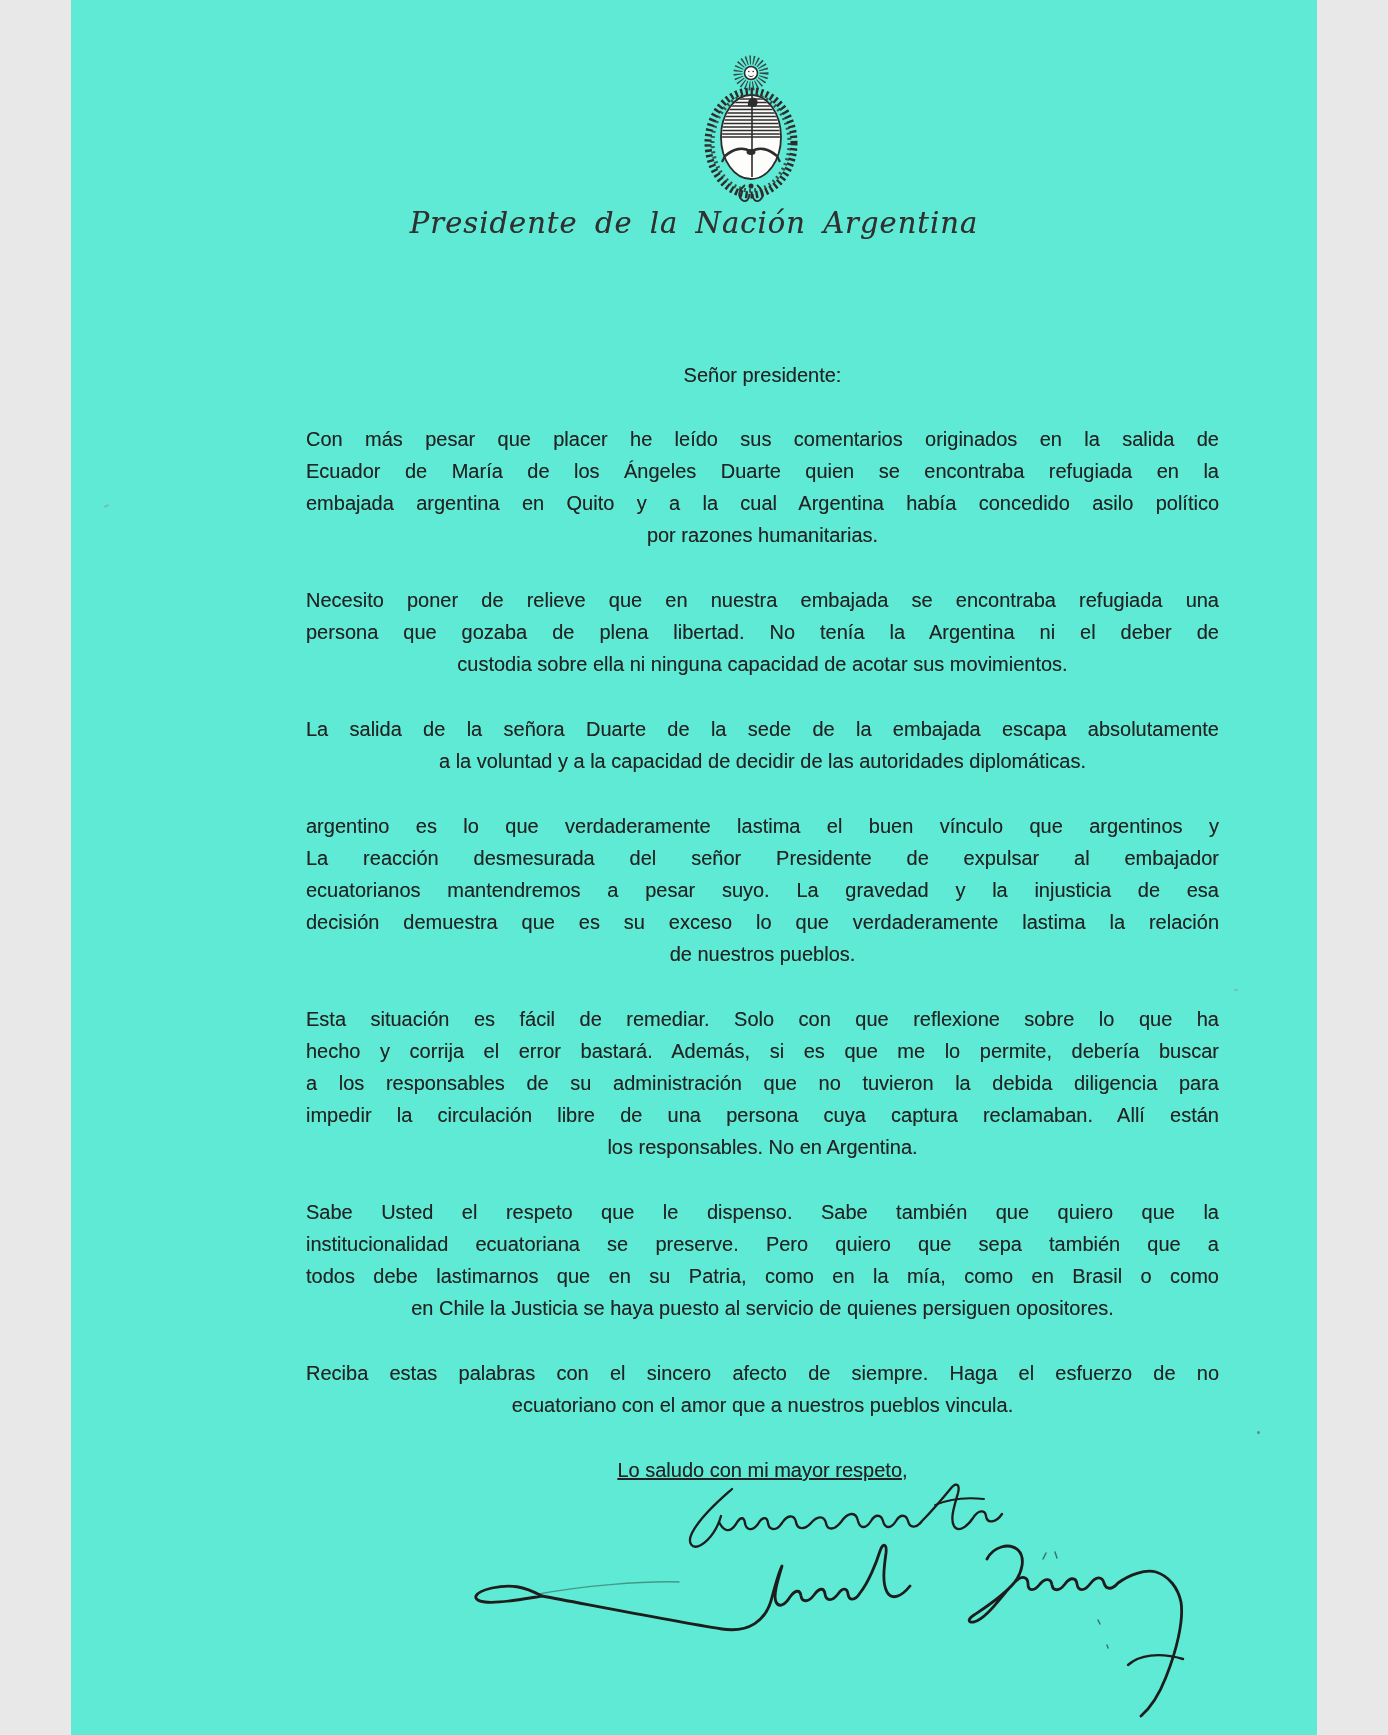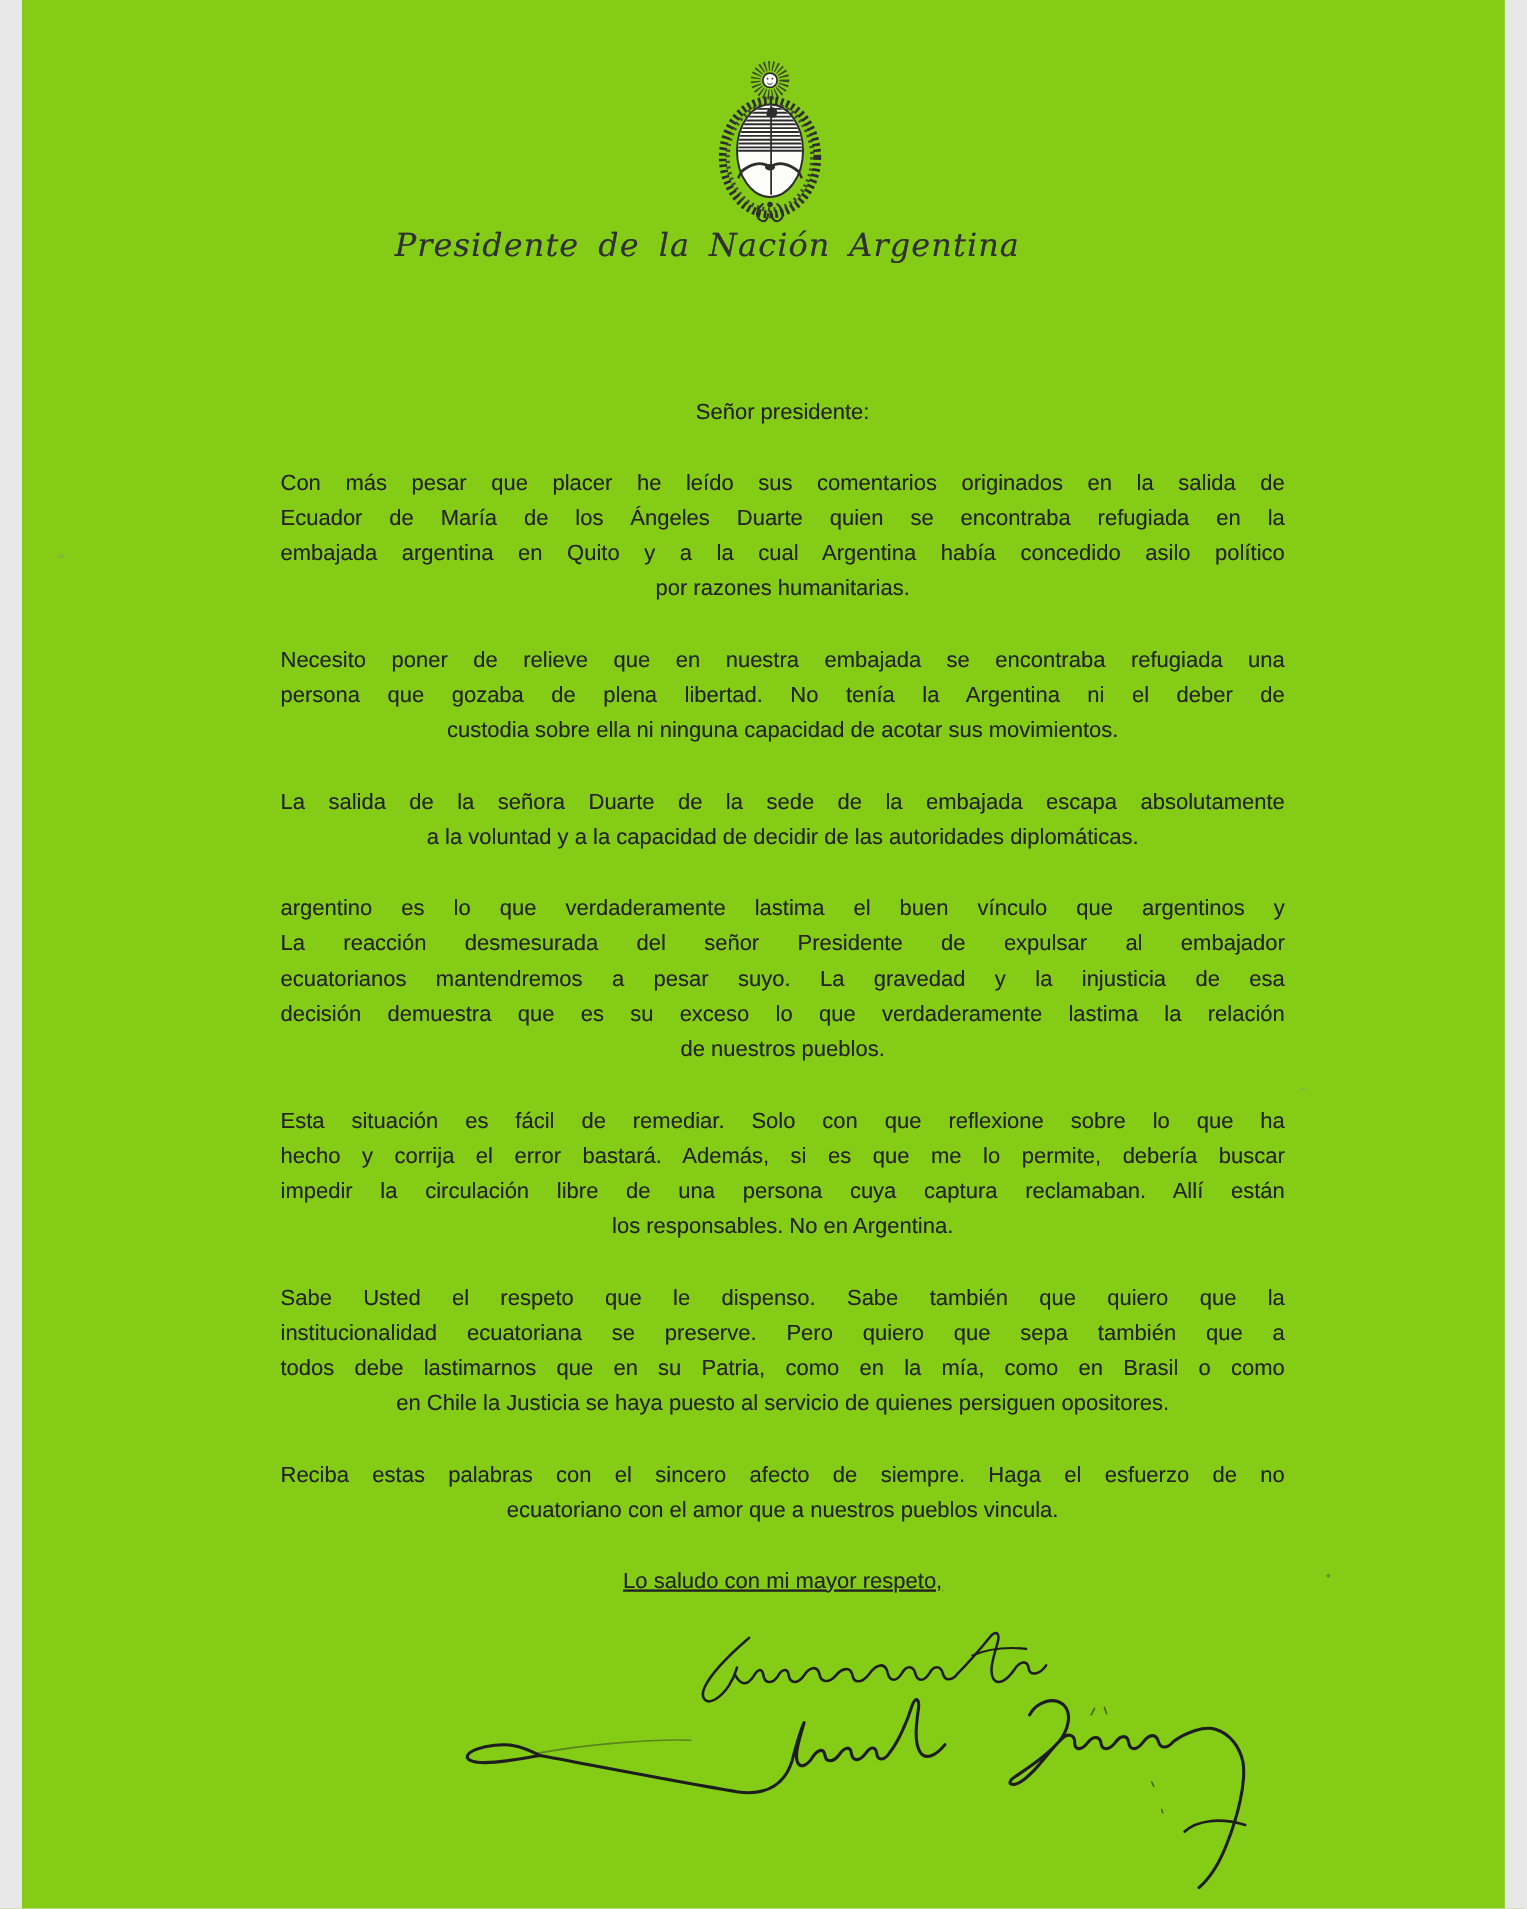--- a/index.html
+++ b/index.html
@@ -1,20 +1,20 @@
 <!DOCTYPE html>
 <html><head>
 <meta charset="utf-8">
 <style>
   html,body{margin:0;padding:0;background:#e8e8e8;}
   .page{
     position:relative;
-    width:1348px;height:1735px;
+    width:1246px;height:1735px;
     margin:0 auto;
-    background:#84cc16;
+    background:#5eead4;
     overflow:hidden;
     font-family:"Liberation Sans", sans-serif;
     color:#262626;
   }
   .arms{
     position:absolute;left:632px;top:49px;width:96px;height:154px;
   }
   .letterhead-title{
     position:absolute;top:206px;left:0;width:1246px;
     text-align:center;
@@ -124,20 +124,21 @@
         <div class="para">
           <div class="line j">argentino es lo que verdaderamente lastima el buen vínculo que argentinos y</div>
           <div class="line j">La reacción desmesurada del señor Presidente de expulsar al embajador</div>
           <div class="line j">ecuatorianos mantendremos a pesar suyo. La gravedad y la injusticia de esa</div>
           <div class="line j">decisión demuestra que es su exceso lo que verdaderamente lastima la relación</div>
           <div class="line">de nuestros pueblos.</div>
         </div>
         <div class="para">
           <div class="line j">Esta situación es fácil de remediar. Solo con que reflexione sobre lo que ha</div>
           <div class="line j">hecho y corrija el error bastará. Además, si es que me lo permite, debería buscar</div>
+          <div class="line j">a los responsables de su administración que no tuvieron la debida diligencia para</div>
           <div class="line j">impedir la circulación libre de una persona cuya captura reclamaban. Allí están</div>
           <div class="line">los responsables. No en Argentina.</div>
         </div>
         <div class="para">
           <div class="line j">Sabe Usted el respeto que le dispenso. Sabe también que quiero que la</div>
           <div class="line j">institucionalidad ecuatoriana se preserve. Pero quiero que sepa también que a</div>
           <div class="line j">todos debe lastimarnos que en su Patria, como en la mía, como en Brasil o como</div>
           <div class="line">en Chile la Justicia se haya puesto al servicio de quienes persiguen opositores.</div>
         </div>
         <div class="para">

